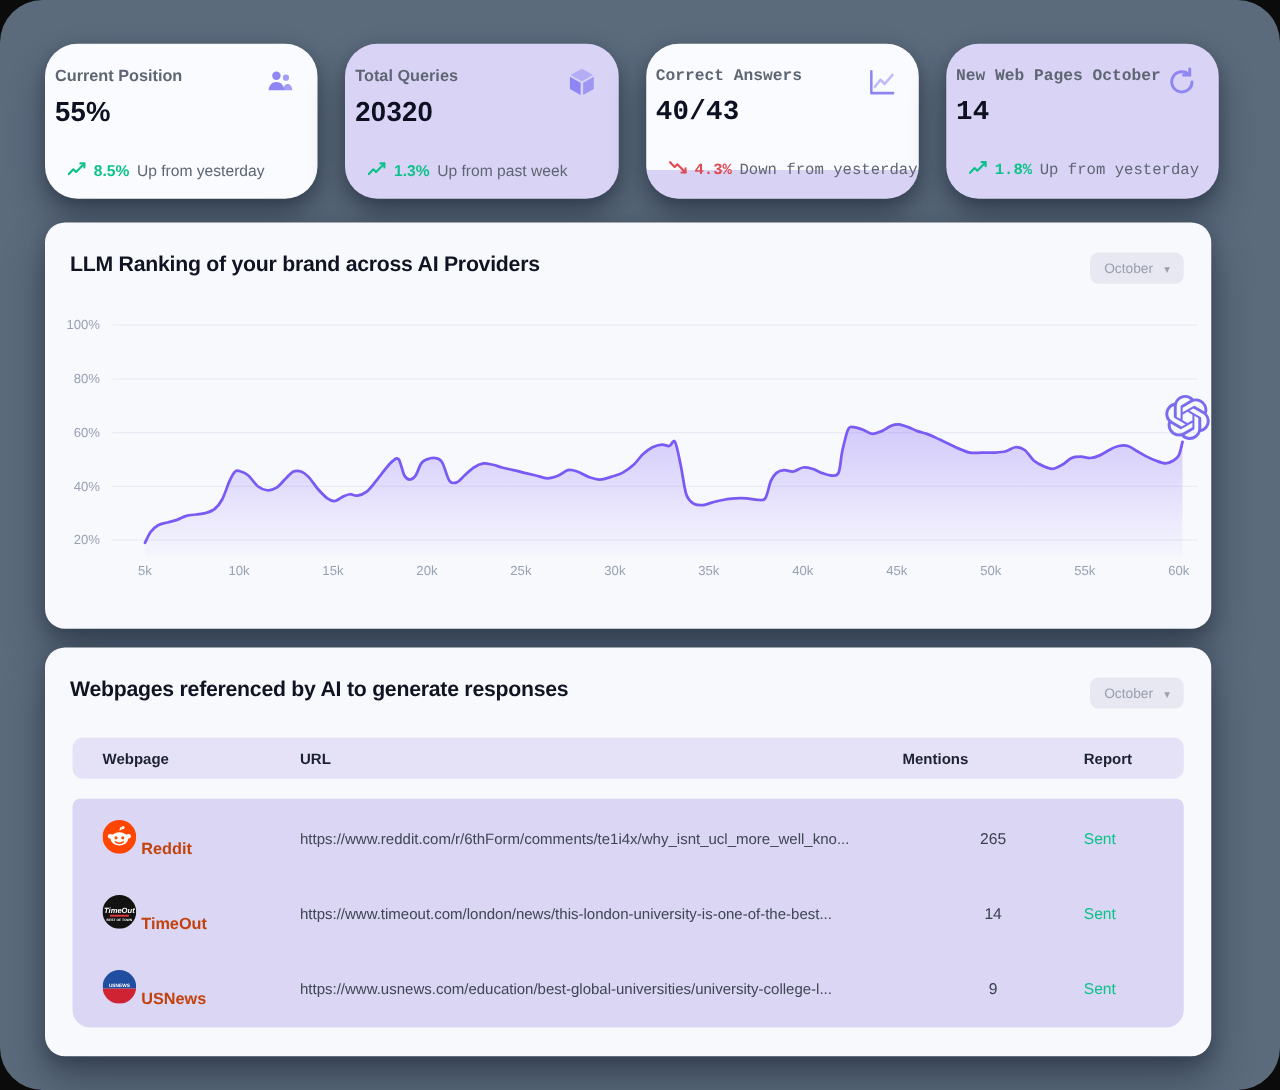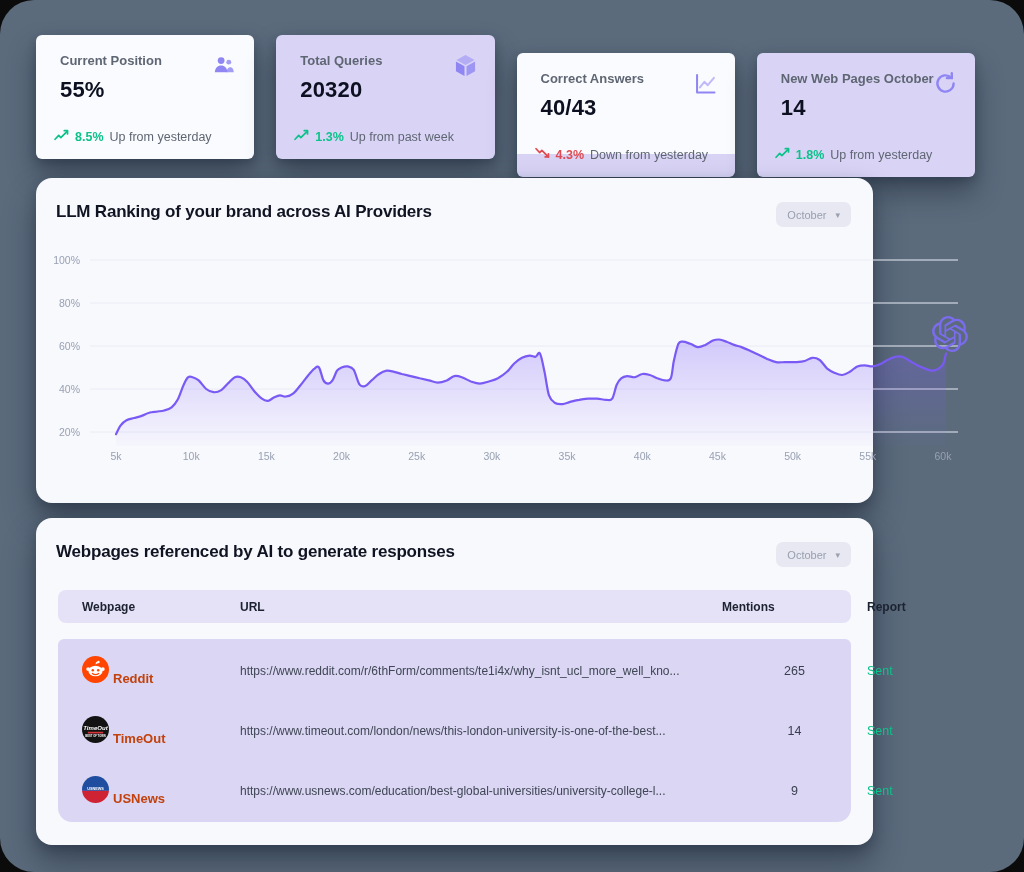--- a/index.html
+++ b/index.html
@@ -1,34 +1,34 @@
 <!DOCTYPE html>
 <html><head>
 <meta charset="utf-8">
 <style>
   html,body{margin:0;padding:0;background:#0b0b0b;}
   .canvas{position:relative;width:1024px;height:872px;background:#5b6b7c;border-radius:34px;overflow:hidden;
           font-family:"Liberation Sans",sans-serif;}
   
   .cards{position:absolute;left:36px;top:35px;width:939px;display:flex;gap:22px;}
-  .card{flex:1;height:124px;border-radius:6px;position:relative;padding:14px 24px;box-sizing:border-box;
+  .card{flex:1;height:124px;border-radius:26px;position:relative;padding:14px 8px;box-sizing:border-box;
         box-shadow:0 16px 28px rgba(22,32,48,.45),0 4px 10px rgba(22,32,48,.28);}
   .card.light{background:#fafbfe;}
   .card.lavender{background:#d9d4f6;}
   .card.strip{background:linear-gradient(180deg,#fafbfe 0,#fafbfe 101px,#d8d3f5 101px);}
-  .card.shift{margin-top:18px;}
+  .card.shift{margin-top:0;font-family:Liberation Mono, monospace;}
   .card .ctitle{font-size:13px;font-weight:700;color:#5f6673;margin-top:4px;}
   .card .cvalue{font-size:22px;font-weight:800;color:#0c1020;margin-top:9px;letter-spacing:.2px;}
   .card .cicon{position:absolute;right:16px;top:17px;}
   .card .cfoot{position:absolute;left:18px;bottom:15px;display:flex;align-items:center;gap:6px;
                font-size:12.5px;color:#5f6673;white-space:nowrap;}
   .delta-up{color:#0cc28a;font-weight:700;}
   .delta-down{color:#e04a52;font-weight:700;}
   
-  .panel{position:absolute;left:36px;width:837px;background:#f8f9fd;border-radius:16px;
+  .panel{position:absolute;left:36px;width:933px;background:#f8f9fd;border-radius:16px;
          box-shadow:0 18px 32px rgba(22,32,48,.45),0 5px 12px rgba(22,32,48,.28);}
   #chart-panel{top:178px;height:325px;}
   #table-panel{top:518px;height:327px;}
   .ptitle{position:absolute;left:20px;top:24px;font-size:17px;font-weight:800;color:#101322;letter-spacing:-.2px;}
   .dropdown{position:absolute;right:22px;top:24px;height:25px;padding:0 11px;background:#e7e8f2;border:none;
             border-radius:7px;display:flex;align-items:center;gap:9px;font-size:11px;color:#989fae;
             font-family:"Liberation Sans",sans-serif;cursor:pointer;}
   .chev{font-size:9px;color:#9aa0ad;}
   #rank-svg{position:absolute;left:0;top:72px;}
   .openai{position:absolute;left:896px;top:138px;width:36px;height:36px;}

